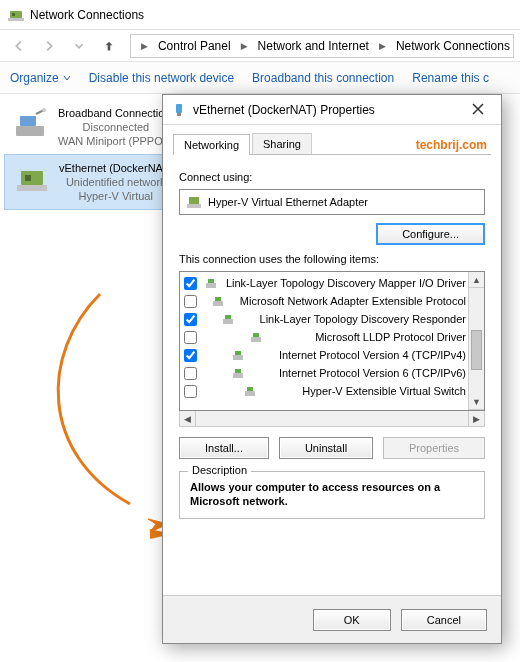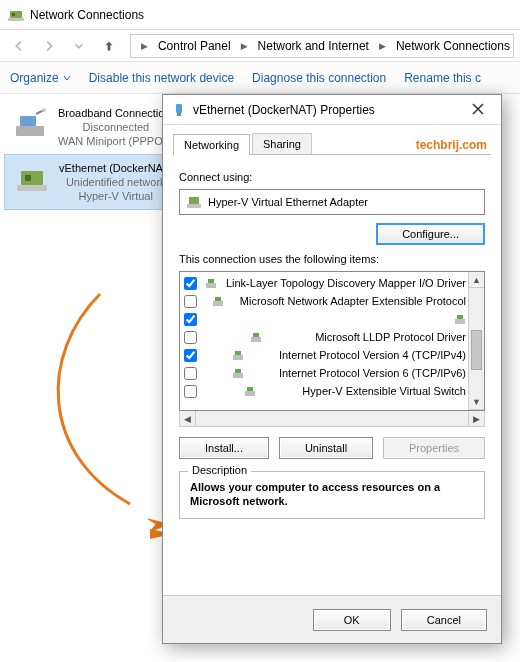--- a/index.html
+++ b/index.html
@@ -117,21 +117,21 @@
 </div>
 
 <div class="cmdbar">
   <span class="org">
     <span>Organize</span>
     <svg width="8" height="8" viewBox="0 0 8 8">
         <path d="M1 2 L4 6 L7 2" fill="none" stroke="#1a5fb4" stroke-width="1"></path>
       </svg>
   </span>
   <span class="cmd">Disable this network device</span>
-  <span class="cmd">Diagnose this connection</span>
+  <span class="cmd">Broadband this connection</span>
   <span class="cmd cutoff">Rename this c</span>
 </div>
 
 <div class="content">
   <div class="grid">
 
     <div class="conn">
       <svg class="conn-ico" viewBox="0 0 36 36">
           <rect x="2" y="20" width="28" height="10" fill="#b0b0b0" rx="1"></rect>
           <rect x="6" y="10" width="16" height="10" fill="#6aa0d8" rx="1"></rect>
@@ -247,20 +247,21 @@
               <rect x="3" y="2" width="6" height="4" fill="#5fae4c"></rect>
             </svg>
             <span>Microsoft Network Adapter Extensible Protocol</span>
           </div>
           <div class="irow">
             <input type="checkbox" checked="" style="">
             <svg viewBox="0 0 12 12" class="proto-ico">
               <rect x="1" y="6" width="10" height="5" fill="#bfbfbf"></rect>
               <rect x="3" y="2" width="6" height="4" fill="#5fae4c"></rect>
             </svg>
+            <span>Link-Layer Topology Discovery Responder</span>
           </div>
           <div class="irow">
             <input type="checkbox" style="">
             <svg viewBox="0 0 12 12" class="proto-ico">
               <rect x="1" y="6" width="10" height="5" fill="#bfbfbf"></rect>
               <rect x="3" y="2" width="6" height="4" fill="#5fae4c"></rect>
             </svg>
             <span>Microsoft LLDP Protocol Driver</span>
           </div>
           <div class="irow">

